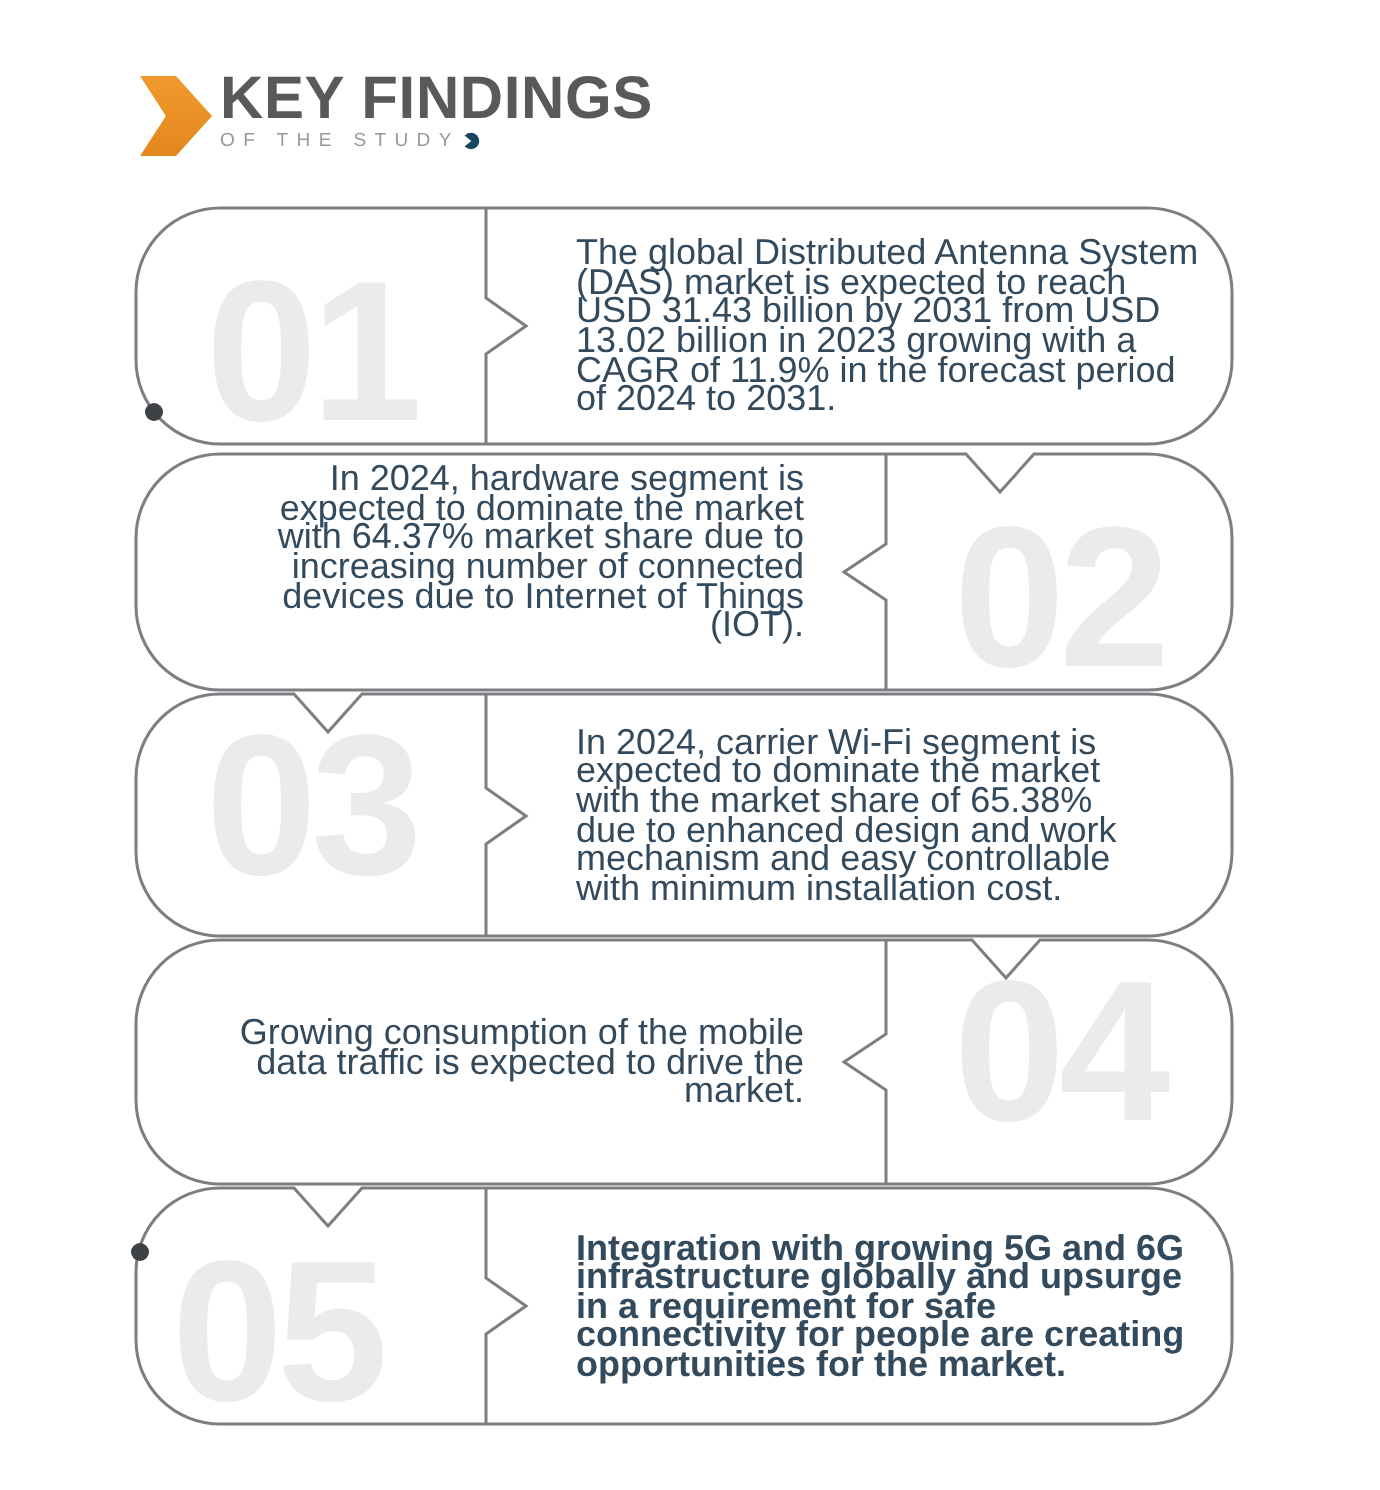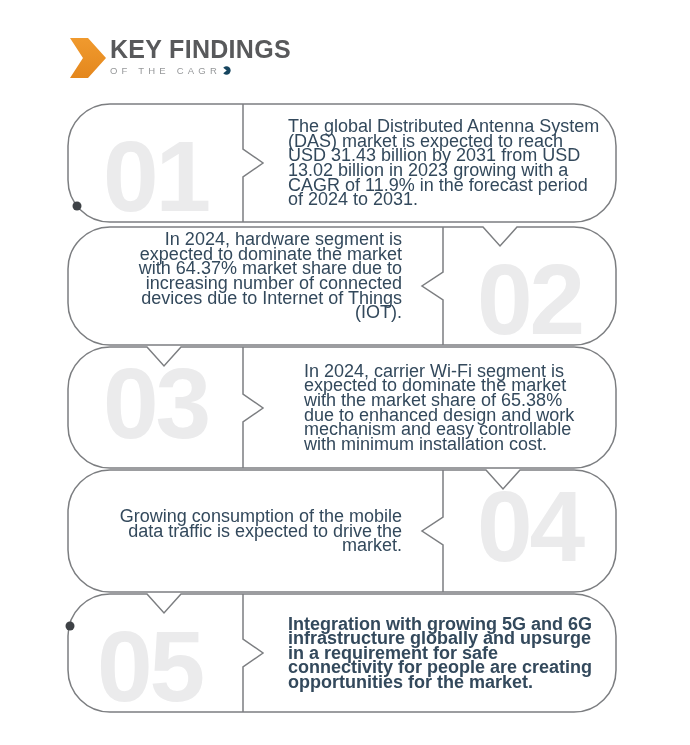--- a/index.html
+++ b/index.html
@@ -9,21 +9,21 @@
   }
   
   .hdr{position:absolute;left:70px;top:36px;display:flex;align-items:flex-start;}
   .logo-arrow{
     width:36px;height:40px;margin-top:2px;
     background:linear-gradient(180deg,#F09A2E 0%,#E4871D 100%);
     clip-path:polygon(0% 0%,50% 0%,100% 50%,50% 100%,0% 100%,36% 50%);
   }
   .hdr-text{margin-left:4px;}
   .hdr-title{
-    font-size:25px;font-weight:bold;color:#58595B;letter-spacing:0.3px;
+    font-size:30px;font-weight:bold;color:#58595B;letter-spacing:0.3px;
     line-height:27px;margin:0;
   }
   .hdr-sub-row{display:flex;align-items:center;margin-top:2px;}
   .hdr-sub{
     font-size:9.5px;color:#96989A;letter-spacing:4.2px;line-height:11px;
   }
   .mark{width:9px;height:9px;margin-left:1px;display:block;}
   
   svg.outlines{position:absolute;left:0;top:0;width:690px;height:745px;}
   svg.outlines path.bub{fill:#ffffff;stroke:#7C7E81;stroke-width:1.5;}
@@ -40,37 +40,37 @@
     position:absolute;display:flex;align-items:center;
     font-size:18px;line-height:14.6px;color:#33495C;
   }
   .txt.right{text-align:right;justify-content:flex-end;}
   .txt span{display:block;width:100%;}
   #n1{left:68px;top:104px;width:175px;height:118px;}
   #t1{left:288px;top:104px;width:315px;height:118px;}
   #n2{left:443px;top:227px;width:173px;height:118px;}
   #t2{left:112px;top:217px;width:290px;height:118px;}
   #n3{left:68px;top:329px;width:175px;height:121px;text-align:right;}
-  #t3{left:304px;top:347px;width:293px;height:121px;}
+  #t3{left:288px;top:347px;width:293px;height:121px;}
   #n4{left:443px;top:452px;width:173px;height:122px;}
   #t4{left:87px;top:470px;width:315px;height:122px;}
-  #n5{left:62px;top:594px;width:175px;height:118px;}
+  #n5{left:51px;top:594px;width:175px;height:118px;}
   #t5{left:288px;top:594px;width:315px;height:118px;font-weight:bold;}
 </style>
 </head>
 <body>
 
 <div class="canvas">
 
   <div class="hdr">
     <div class="logo-arrow"></div>
     <div class="hdr-text">
       <div class="hdr-title">KEY FINDINGS</div>
       <div class="hdr-sub-row">
-        <span class="hdr-sub">OF THE CAGR</span>
+        <span class="hdr-sub">OF THE STUDY</span>
         <svg class="mark" viewBox="0 0 10 10">
           <circle cx="5" cy="5" r="4.6" fill="#16455F"></circle>
           <path d="M0,0.8 L5.2,5 L0,9.2 Z" fill="#ffffff"></path>
         </svg>
       </div>
     </div>
   </div>
 
   <svg class="outlines" viewBox="0 0 690 745">
 

